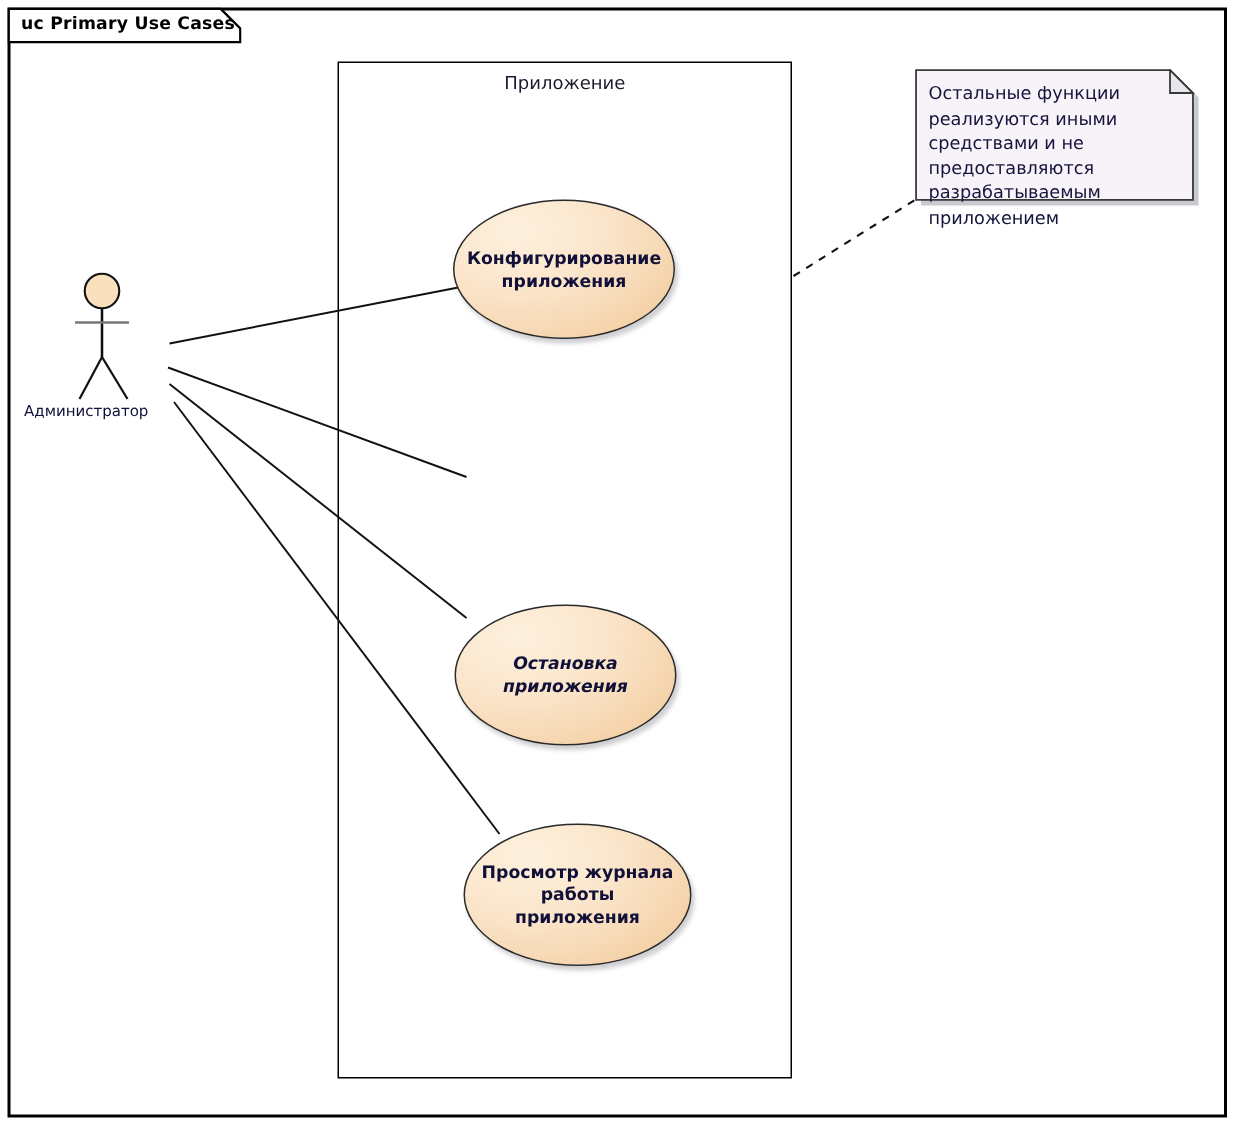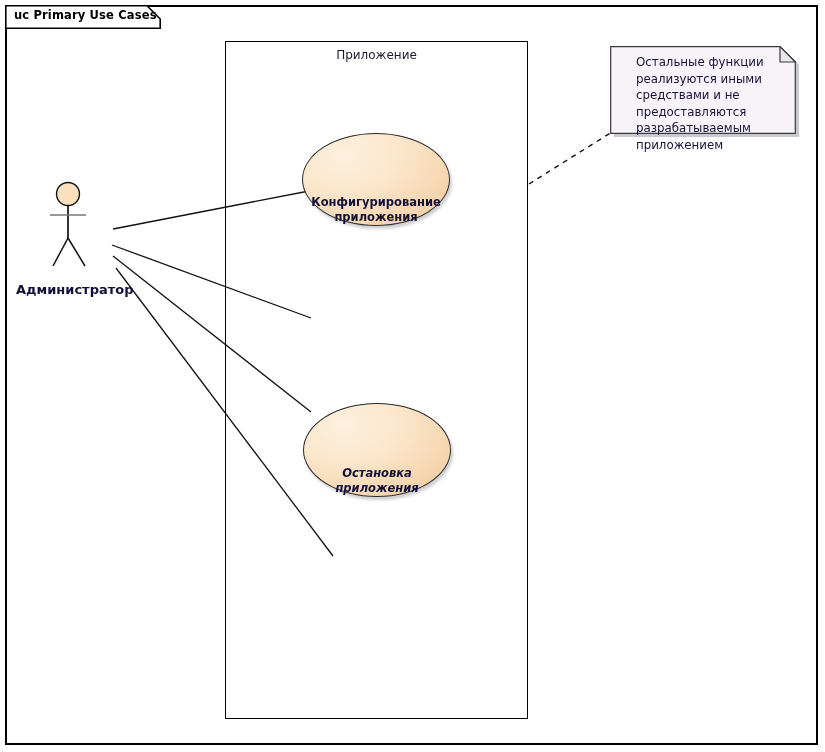--- a/index.html
+++ b/index.html
@@ -79,37 +79,37 @@
   .actor {
     position: absolute;
     left: 40px;
     top: 180px;
     width: 62px;
     height: 90px;
   }
   .actor-label {
     position: absolute;
     left: 16px;
-    top: 282px;
-    font-size: 13px;
-    font-weight: bold;
+    top: 269px;
+    font-size: 10px;
+    font-weight: normal;
     color: #10103a;
     white-space: nowrap;
   }
 
   
   .usecase {
     position: absolute;
     border-radius: 50%;
     background: radial-gradient(ellipse at 28% 22%, #fdf0dd 0%, #fbe6cc 38%, #f6d6b0 72%, #f0c894 100%);
     border: 1.3px solid #2a2a2a;
     box-shadow: 2px 3px 3px rgba(130,130,140,0.38);
     box-sizing: border-box;
     display: flex;
-    align-items: flex-end;
+    align-items: center;
     justify-content: center;
     text-align: center;
   }
   .usecase-label {
     font-size: 11.5px;
     font-weight: bold;
     color: #101038;
     line-height: 15px;
     padding: 0 10px;
     white-space: pre-line;
@@ -129,21 +129,20 @@
     height: 92px;
   }
   .note-text {
     position: absolute;
     left: 619px;
     top: 54px;
     width: 176px;
     font-size: 11.8px;
     color: #14143c;
     line-height: 16.6px;
-    margin-left: 17px;
   }
 
   
   #links {
     position: absolute;
     left: 0; top: 0;
     width: 825px;
     height: 752px;
     pointer-events: none;
   }
@@ -186,20 +185,24 @@
   <div class="actor-label">Администратор</div>
 
   <div class="usecase" id="uc-0">
     <span class="usecase-label">Конфигурирование
 приложения</span>
   </div>
   <div class="usecase" id="uc-2">
     <span class="usecase-label">Остановка
 приложения</span>
   </div>
+  <div class="usecase" id="uc-3">
+    <span class="usecase-label">Просмотр журнала
+работы приложения</span>
+  </div>
 
   <svg class="note" viewBox="0 0 190 92" preserveAspectRatio="none">
     <path d="M4,4 L174,4 L189,19 L189,91 L4,91 Z" fill="#c9c9d2"></path>
     <path d="M0.7,0.7 L170,0.7 L185.3,16 L185.3,87.3 L0.7,87.3 Z" fill="#f8f3f8" stroke="#3a3a3a" stroke-width="1.2"></path>
     <path d="M170,0.7 L170,16 L185.3,16 Z" fill="#e7e7ee" stroke="#3a3a3a" stroke-width="1.2"></path>
   </svg>
   <div class="note-text">Остальные функции реализуются иными средствами и не предоставляются разрабатываемым приложением</div>
 
 </div>
 

